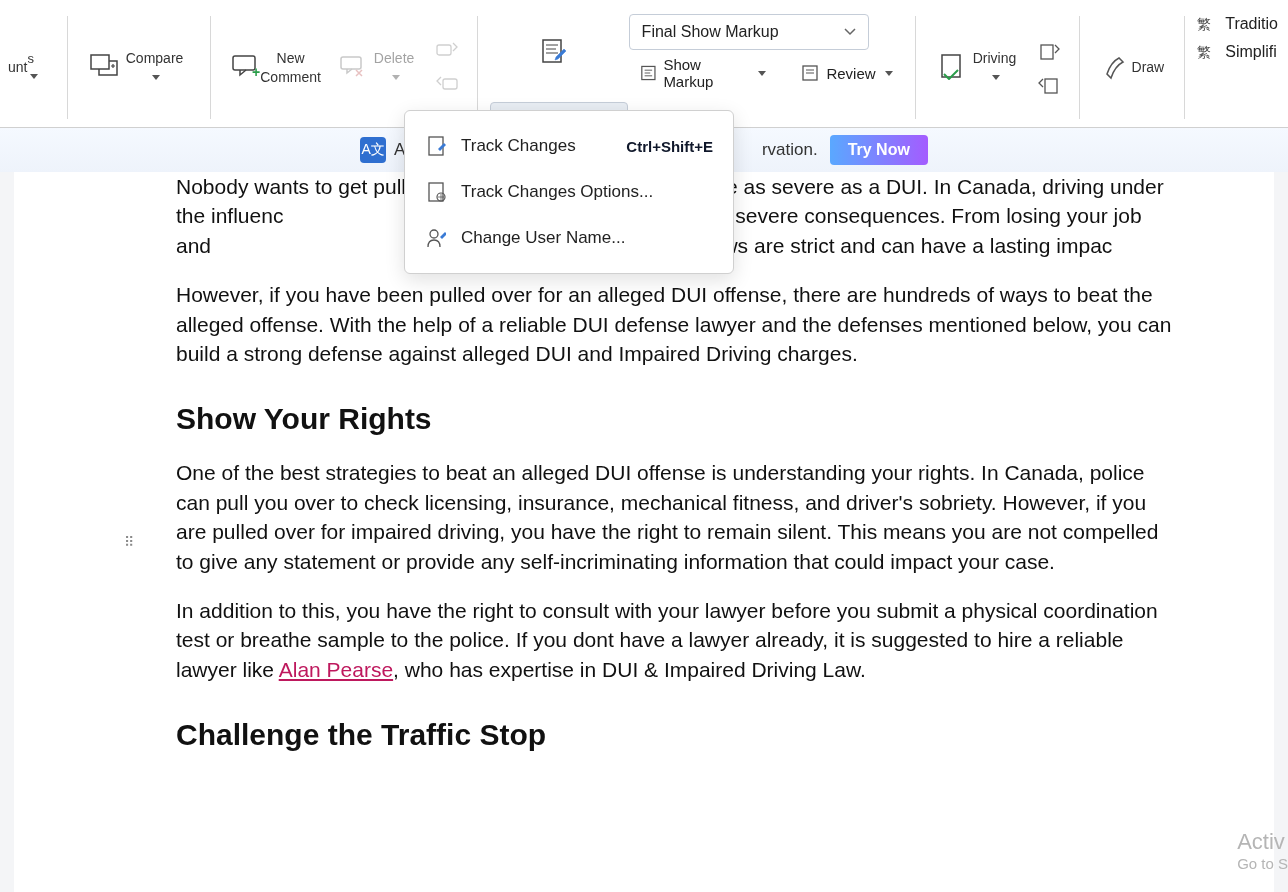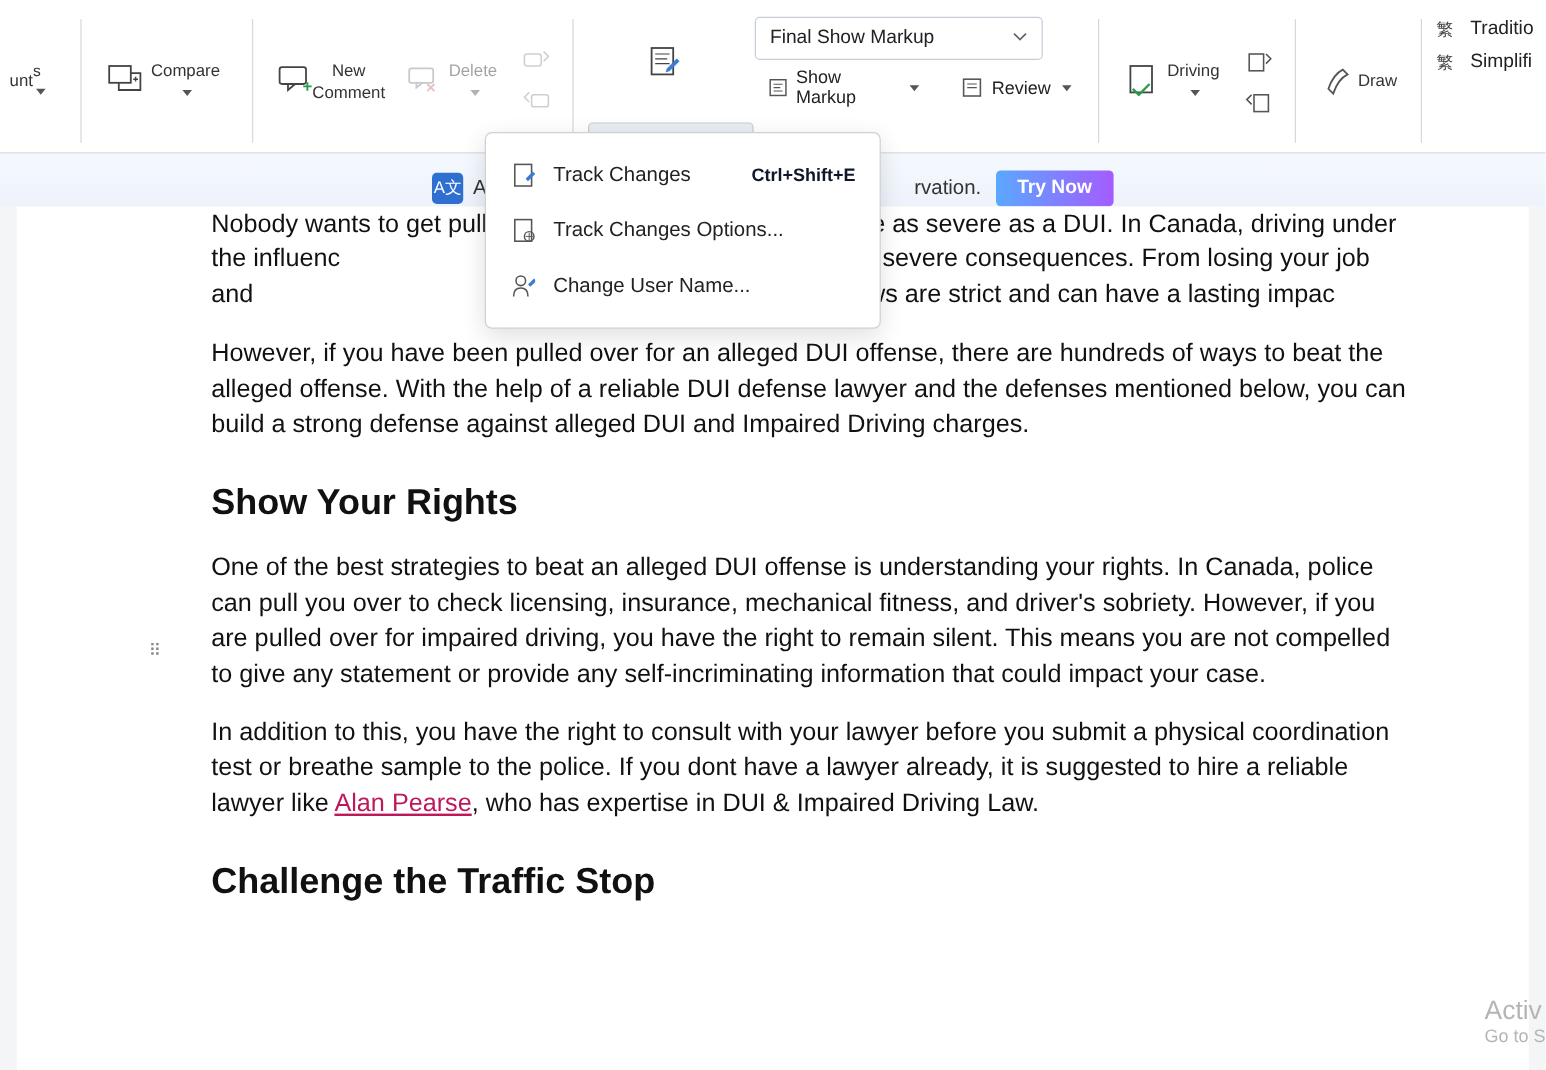--- a/index.html
+++ b/index.html
@@ -24,21 +24,21 @@
 .show-markup, .review-small { display: flex; align-items: center; font-size: 15px; color: #222; padding: 6px 10px; cursor: pointer; gap: 6px; }
 
 .small-icon-col { display: flex; flex-direction: column; justify-content: center; gap: 6px; padding: 0 4px; }
 .small-icon { width: 28px; height: 28px; display: flex; align-items: center; justify-content: center; cursor: pointer; }
 
 .right-menu { display: flex; flex-direction: column; padding: 6px 10px; gap: 8px; }
 .right-menu-item { display: flex; align-items: center; gap: 8px; font-size: 16px; color: #222; }
 
 .top-row-sel { display: flex; flex-direction: column; gap: 0; padding-top: 6px; }
 
-.info-bar { height: 44px; display: flex; align-items: flex-end; background: linear-gradient(to bottom, #f5f9ff, #eef3fb); padding: 0 20px; font-size: 17px; color: #333; }
+.info-bar { height: 44px; display: flex; align-items: center; background: linear-gradient(to bottom, #f5f9ff, #eef3fb); padding: 0 20px; font-size: 17px; color: #333; }
 .info-bar .accu-icon { width: 26px; height: 26px; background: #2f6fd0; border-radius: 4px; display: flex; align-items: center; justify-content: center; color: #fff; font-size: 14px; margin-right: 8px; }
 .info-bar .try-now { background: linear-gradient(90deg, #5aa8ff, #a45cff); color: #fff; font-weight: 600; padding: 6px 18px; border-radius: 4px; font-size: 16px; margin-left: 12px; cursor: pointer; }
 
 .document-area { position: absolute; top: 172px; left: 0; right: 0; bottom: 0; background: #f4f5f7; overflow: hidden; }
 .page { background: #fff; width: 1260px; margin: 0 auto; padding: 0 100px 0 162px; min-height: 800px; position: relative; }
 .doc-text { font-size: 21px; line-height: 1.4; color: #111; }
 .doc-text p { margin-bottom: 20px; }
 .doc-text h2 { font-size: 30px; font-weight: 700; margin: 30px 0 18px; }
 .doc-text a { color: #be185d; text-decoration: underline; }
 .grip { position: absolute; left: 110px; top: 362px; color: #8a8a8a; font-size: 14px; cursor: grab; letter-spacing: 2px; }

